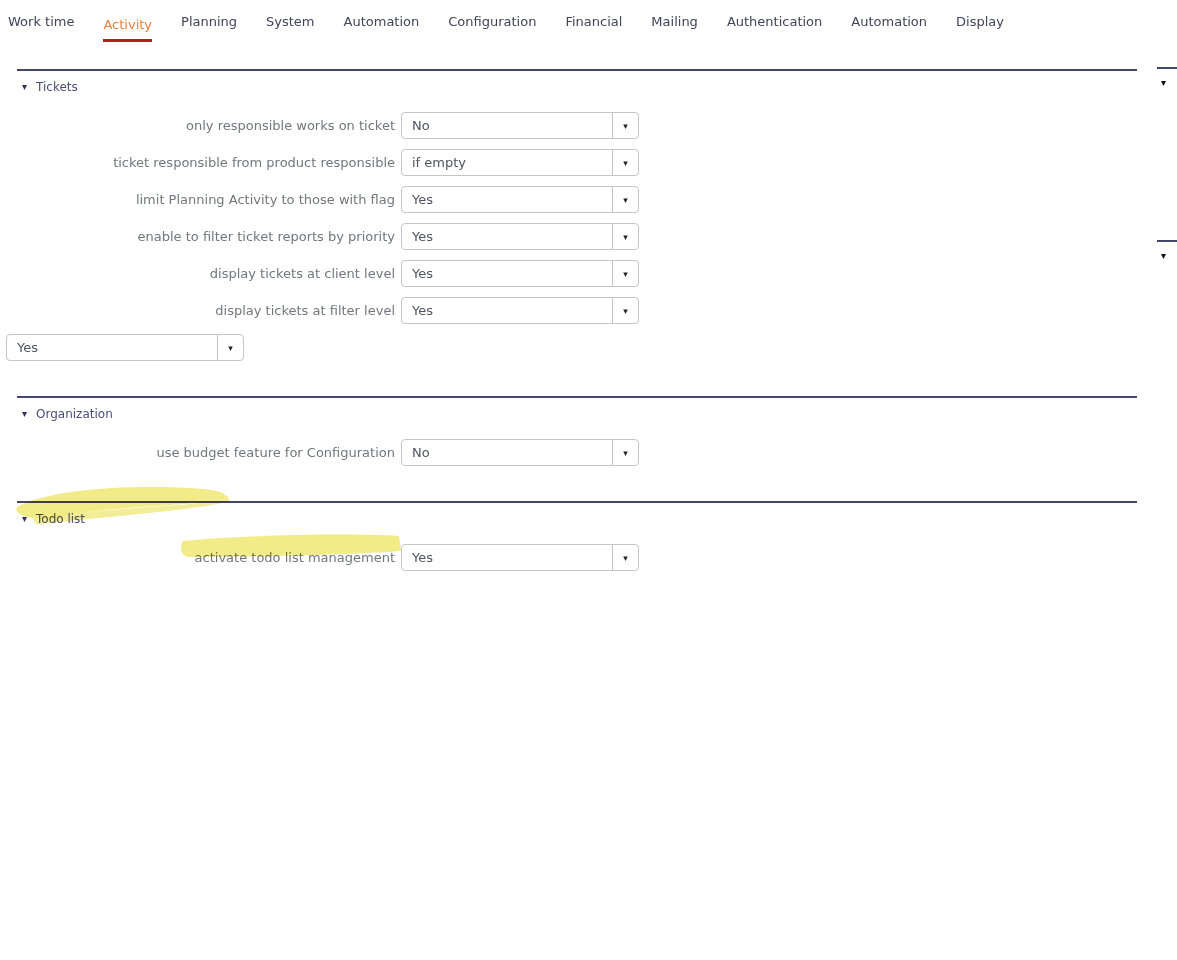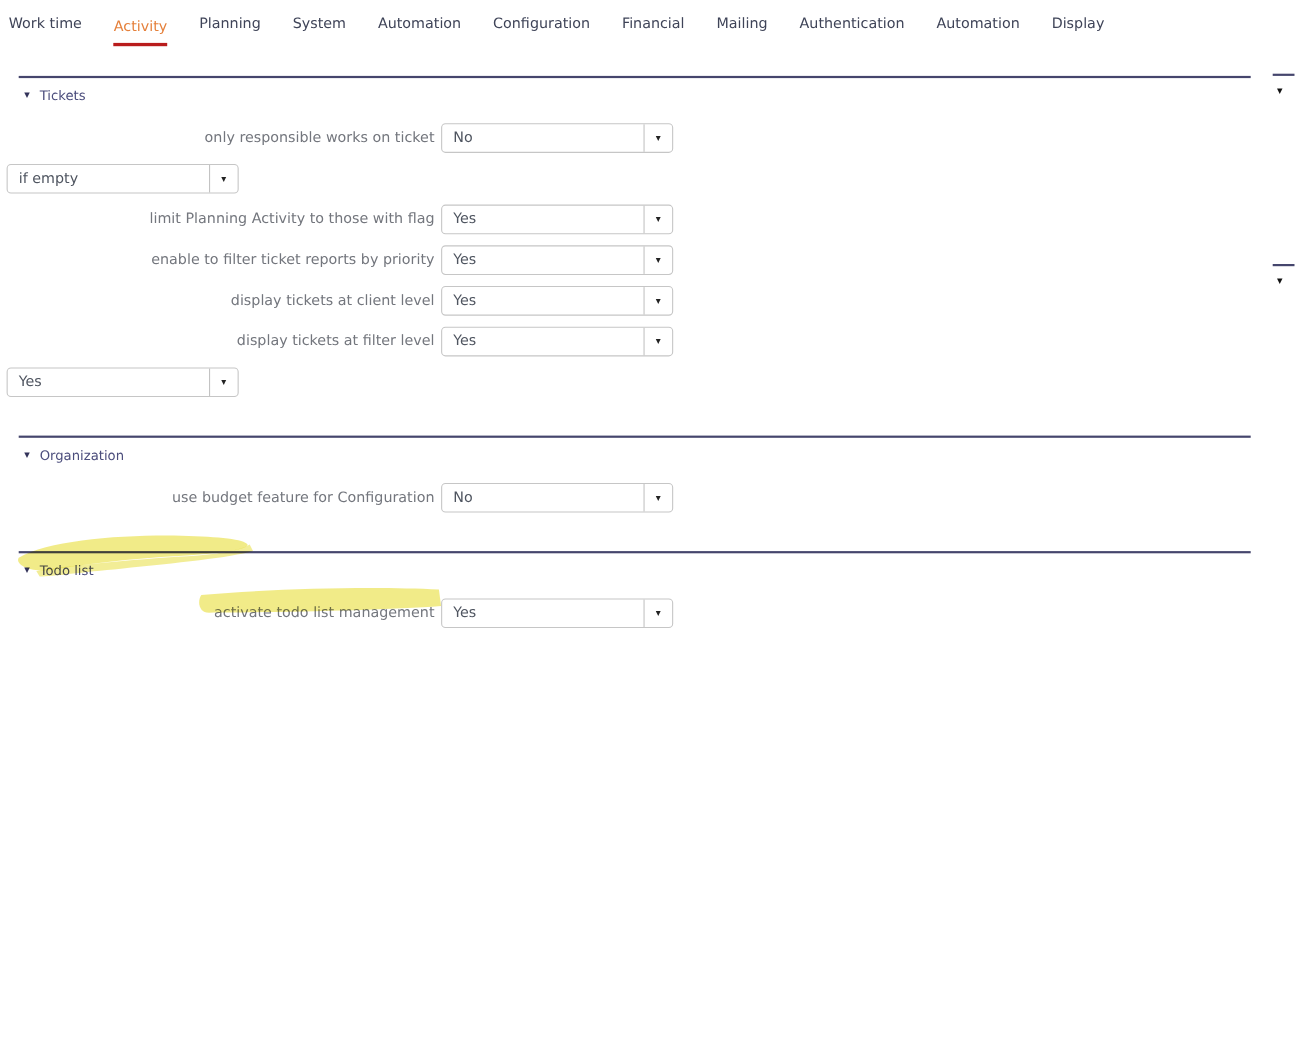--- a/index.html
+++ b/index.html
@@ -18,21 +18,21 @@
   
   .content{margin-top:27px;}
   .section-rule{height:0;border:none;border-top:2px solid #45466d;margin:0 40px 0 17px;}
   .section-header{margin:6px 0 0 22px;display:flex;align-items:center;}
   .collapse-caret{font-size:10px;color:#33335a;margin-right:9px;cursor:pointer;line-height:1;}
   .section-title{font-size:12px;color:#4b4d7c;line-height:20px;}
   .rows{margin-top:10px;margin-bottom:30px;}
   .row{display:flex;align-items:center;height:37px;}
   .row-label{width:395px;text-align:right;font-size:13px;color:#73767d;flex:none;}
   .select{
-    margin-left:6px;width:211px;height:27px;box-sizing:border-box;flex:none;
+    margin-left:6px;width:238px;height:27px;box-sizing:border-box;flex:none;
     border:1px solid #c6c6c6;border-radius:4px;background:#fff;
     display:flex;align-items:center;cursor:pointer;
   }
   .select-value{flex:1;padding-left:10px;font-size:13px;color:#4f5560;}
   .select-btn{
     width:25px;align-self:stretch;border-left:1px solid #c3c3c3;
     display:flex;align-items:center;justify-content:center;
     font-size:9px;color:#222;flex:none;
   }
   
@@ -73,20 +73,21 @@
       </div>
       <div class="rows">
         <div class="row">
           <span class="row-label">only responsible works on ticket</span>
           <div class="select">
             <span class="select-value">No</span>
             <span class="select-btn">▾</span>
           </div>
         </div>
         <div class="row">
+          <span class="row-label">ticket responsible from product responsible</span>
           <div class="select">
             <span class="select-value">if empty</span>
             <span class="select-btn">▾</span>
           </div>
         </div>
         <div class="row">
           <span class="row-label">limit Planning Activity to those with flag</span>
           <div class="select">
             <span class="select-value">Yes</span>
             <span class="select-btn">▾</span>

